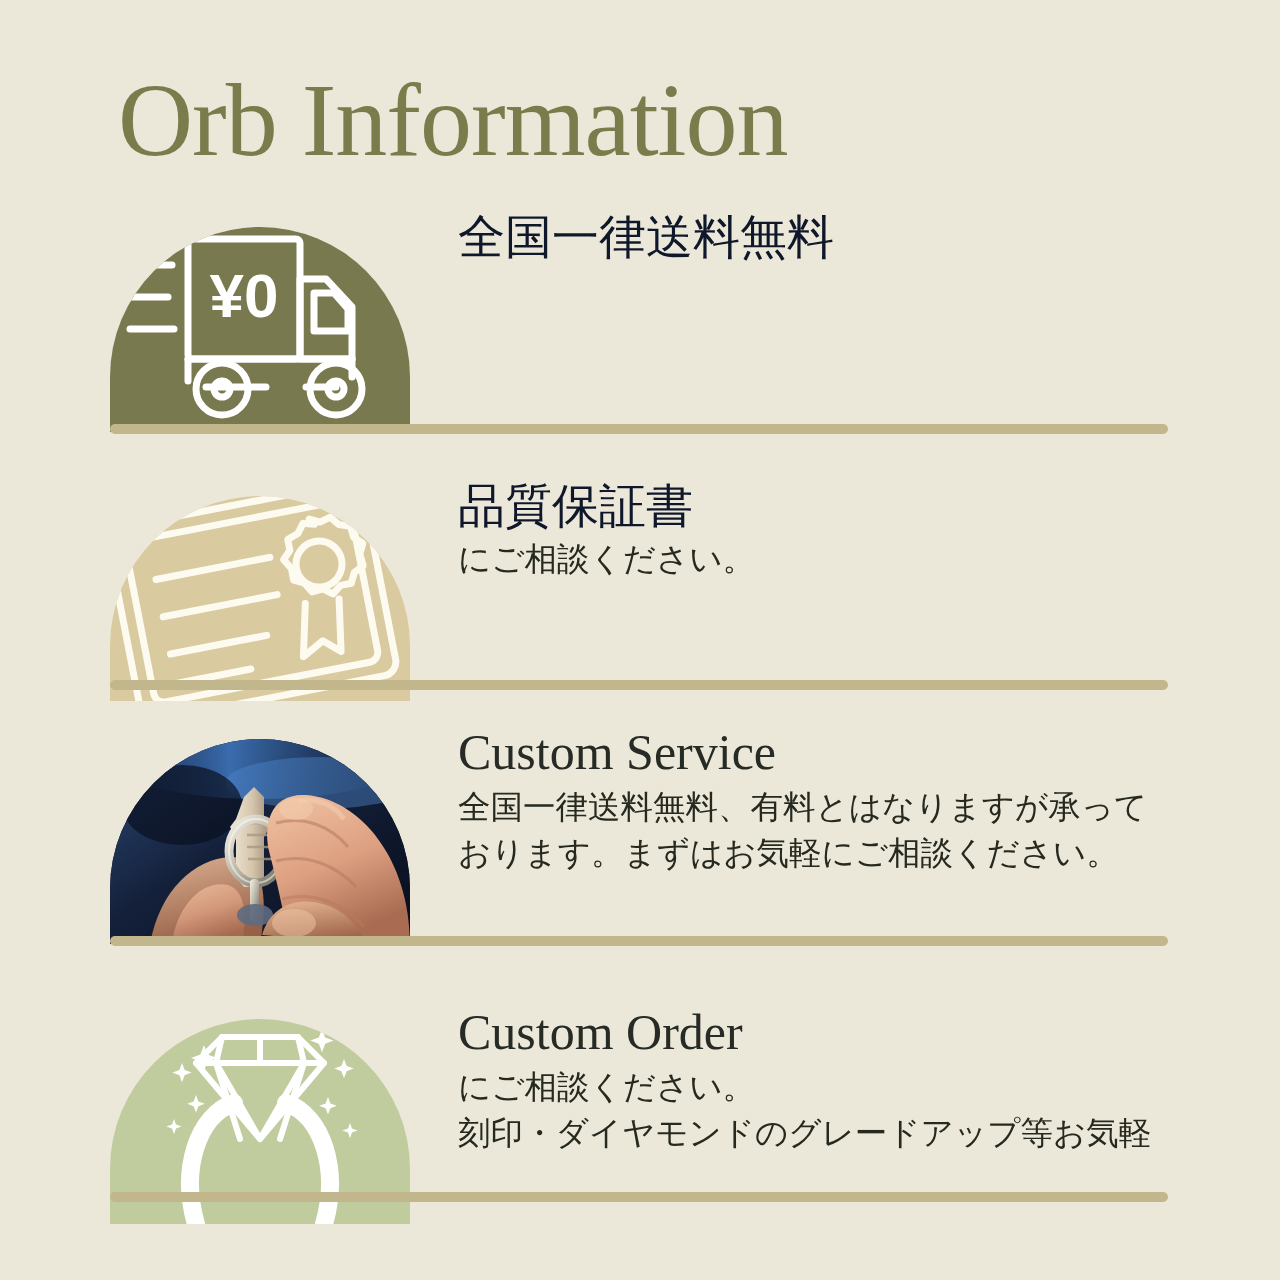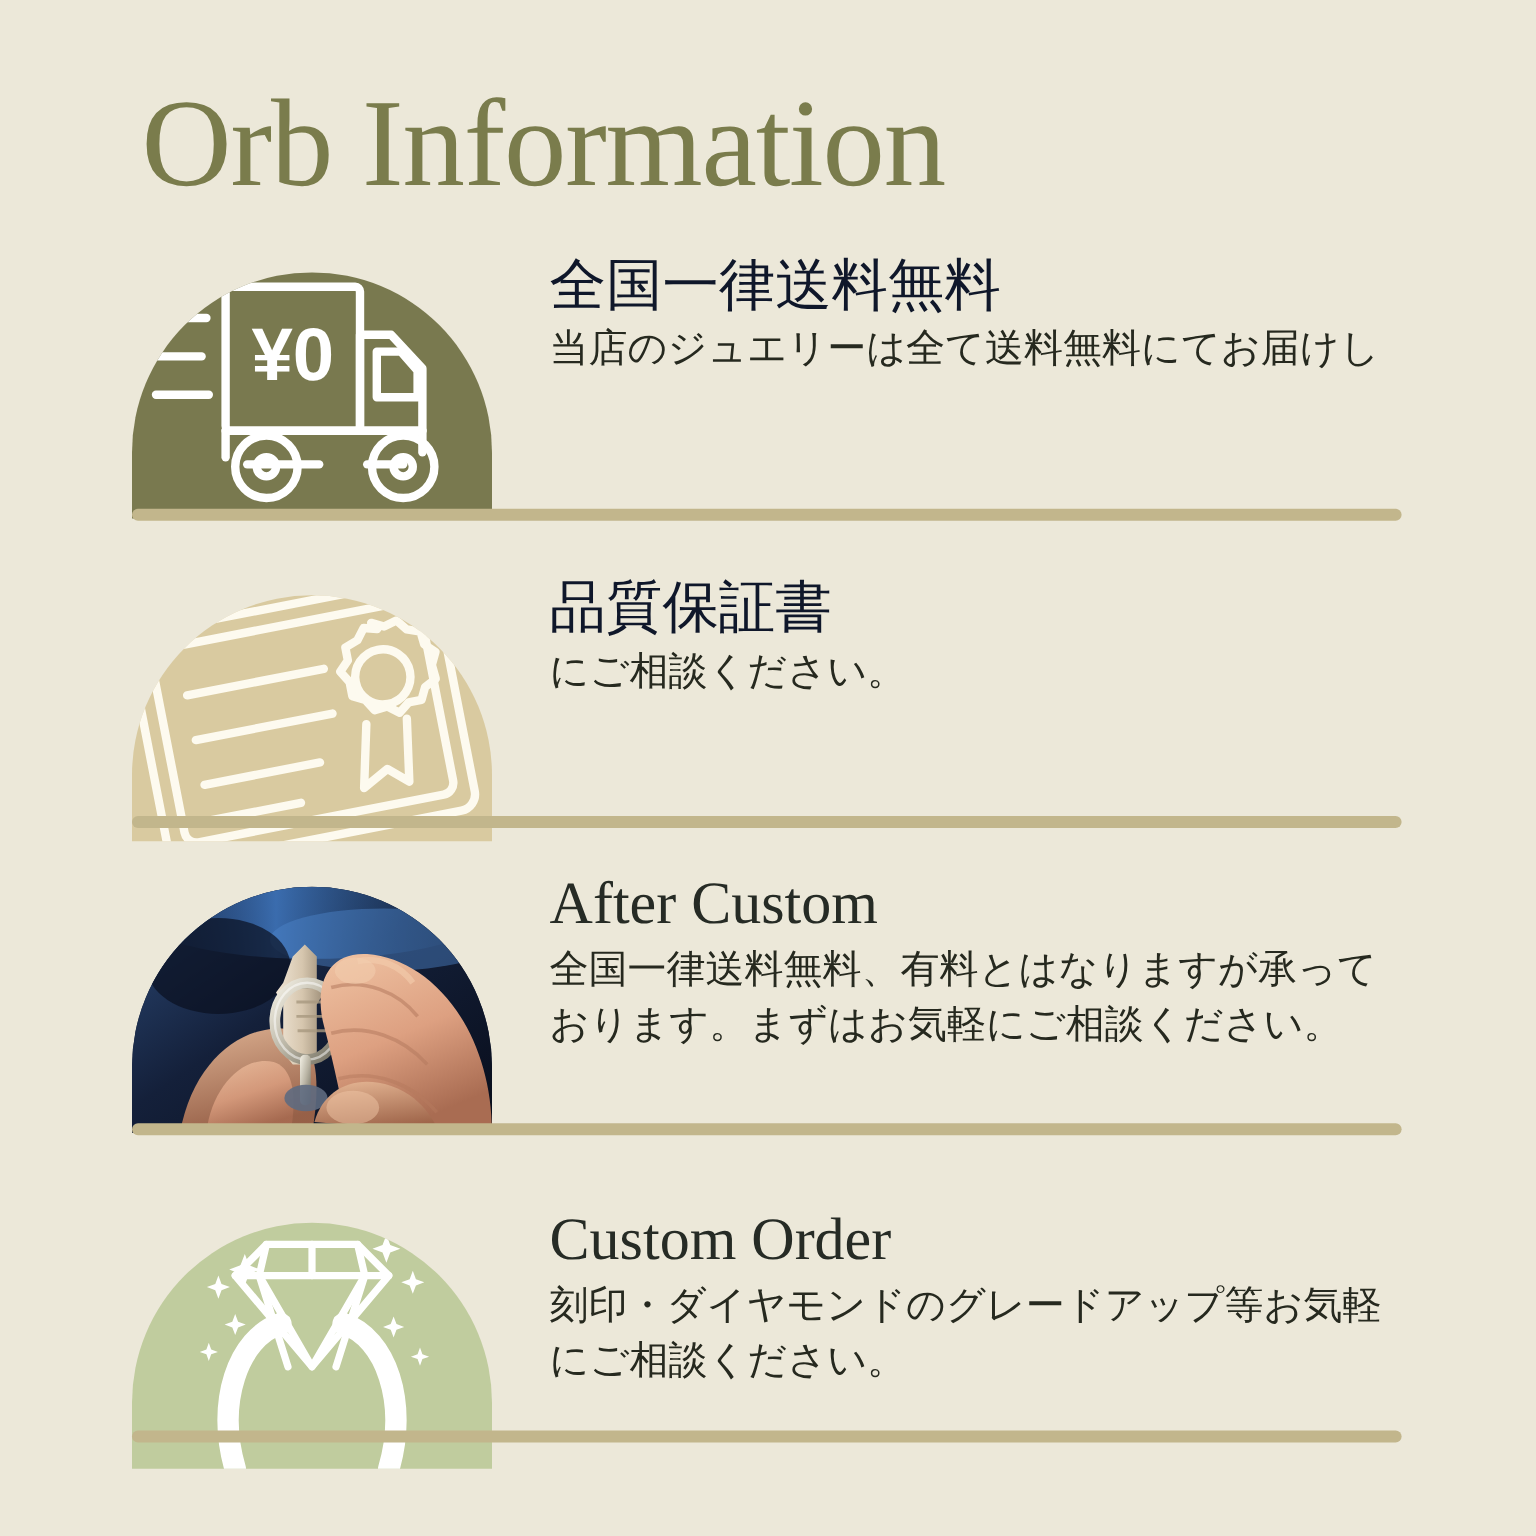--- a/index.html
+++ b/index.html
@@ -144,21 +144,20 @@
           <circle cx="226" cy="162" r="26"></circle>
           <circle cx="226" cy="162" r="8"></circle>
         </g>
         <text x="134" y="90" text-anchor="middle" font-family="'Liberation Sans', sans-serif" font-size="62" font-weight="bold" fill="#ffffff">¥0</text>
       </svg>
     </div>
 
     <div class="textblock">
       <div class="head-jp">全国一律送料無料</div>
       <div class="body-jp sp-top-1">
-        <div>当店のジュエリーは全て送料無料にてお届けし</div>
       </div>
     </div>
   </div>
   <div class="divider d1"></div>
 
   <div class="row row-2">
 
     <div class="media media-cert">
       <svg class="arch-icon" viewBox="0 0 300 205">
         <g transform="rotate(-11 150 105)">
@@ -250,21 +249,21 @@
 
         <path d="M152 196 C160 168 186 156 216 166 C246 176 256 205 256 205 Z" fill="url(#skin2)"></path>
         <path d="M188 62 C206 58 224 66 234 80" stroke="#f3cdae" stroke-width="5" fill="none" opacity=".6"></path>
 
         <ellipse cx="186" cy="70" rx="17" ry="11" fill="#f3cdae" opacity=".55"></ellipse>
         <ellipse cx="184" cy="184" rx="22" ry="14" fill="#f0c6a6" opacity=".5"></ellipse>
       </svg>
     </div>
 
     <div class="textblock">
-      <div class="head-en">After Custom</div>
+      <div class="head-en">Custom Service</div>
       <div class="body-jp sp-top-1">
         <div>全国一律送料無料、有料とはなりますが承って</div>
         <div>おります。まずはお気軽にご相談ください。</div>
       </div>
     </div>
   </div>
   <div class="divider d3"></div>
 
   <div class="row row-4">
 
@@ -291,20 +290,20 @@
           <path d="M218 78 l2.4 6.4 6.4 2.4 -6.4 2.4 -2.4 6.4 -2.4 -6.4 -6.4 -2.4 6.4 -2.4z"></path>
           <path d="M64 100 l2 5.6 5.6 2 -5.6 2 -2 5.6 -2 -5.6 -5.6 -2 5.6 -2z"></path>
           <path d="M240 104 l2 5.6 5.6 2 -5.6 2 -2 5.6 -2 -5.6 -5.6 -2 5.6 -2z"></path>
         </g>
       </svg>
     </div>
 
     <div class="textblock">
       <div class="head-en">Custom Order</div>
       <div class="body-jp sp-top-1">
+        <div>にご相談ください。</div>
         <div>刻印・ダイヤモンドのグレードアップ等お気軽</div>
-        <div>にご相談ください。</div>
       </div>
     </div>
   </div>
   <div class="divider d4"></div>
 
 </div>
 
 </body></html>

